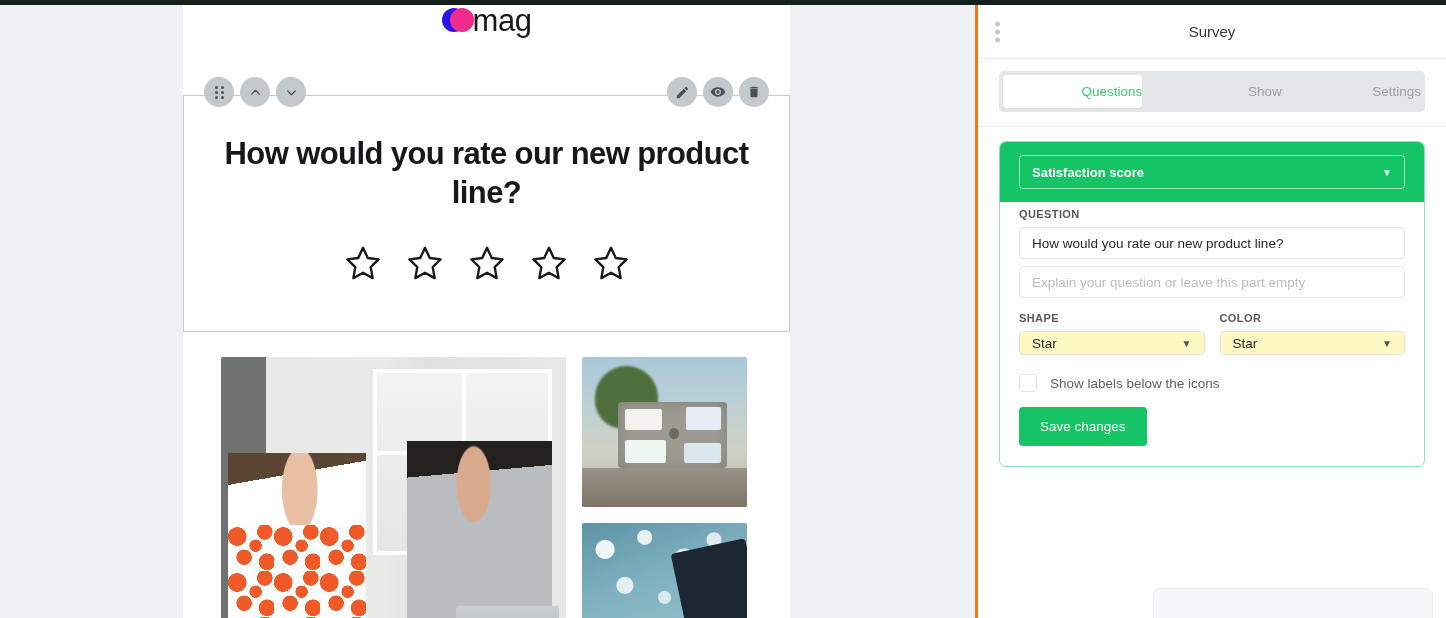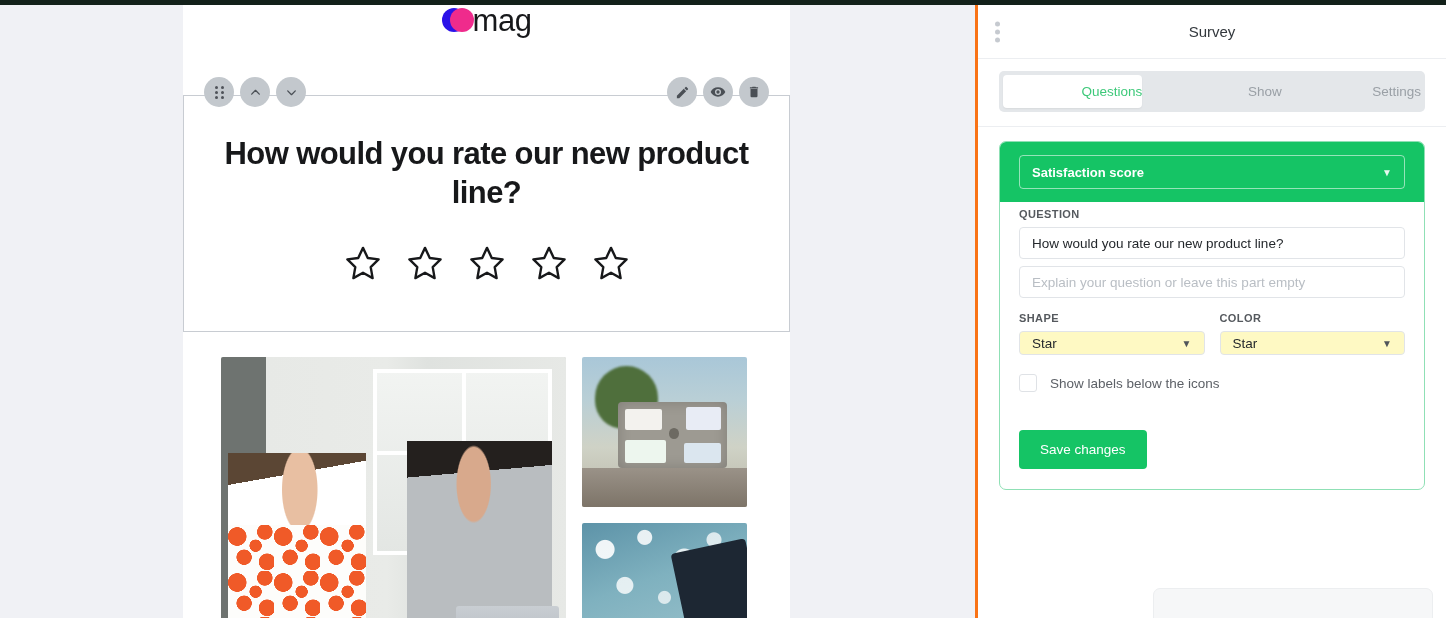--- a/index.html
+++ b/index.html
@@ -183,21 +183,21 @@
   .sel {
     margin-top: 7px; height: 24px; border: 1px solid #e1e4e8; border-radius: 4px;
     display: flex; align-items: center; justify-content: space-between;
     padding: 0 12px; font-size: 13.5px; color: #24282c; cursor: pointer; background:#fef9c3;
   }
   .sel .caret { font-size: 10px; color: #50555a; }
   .check-row { display: flex; align-items: center; gap: 13px; margin-top: 19px; cursor: pointer; }
   .check-box { width: 18px; height: 18px; border: 1px solid #dfe2e6; border-radius: 3px; background:#fff; }
   .check-label { font-size: 13.5px; color: #5d6167; }
   .save-btn {
-    margin-top: 38px; display: inline-flex; align-items: center; justify-content: center;
+    margin-top: 15px; display: inline-flex; align-items: center; justify-content: center;
     background: #15c465; color: #ffffff; font-size: 13.5px;
     padding: 12px 21px; border-radius: 4px; border: none; cursor: pointer; text-align: right;
   }
   .ghost-card {
     position: absolute; left: 175px; bottom: -10px; width: 280px; height: 40px;
     background: #f6f7f8; border: 1px solid #eceef0; border-radius: 7px;
   }
 </style>
 </head>
 <body>

